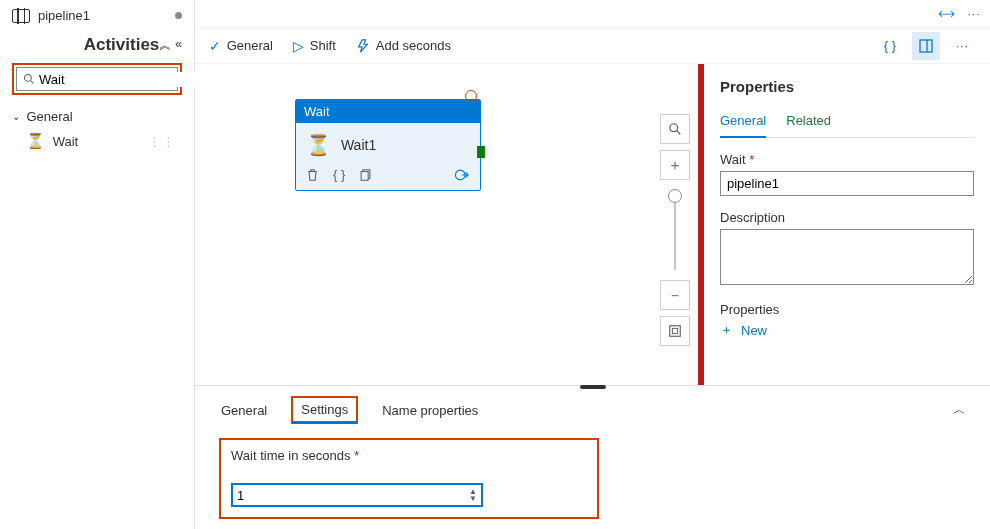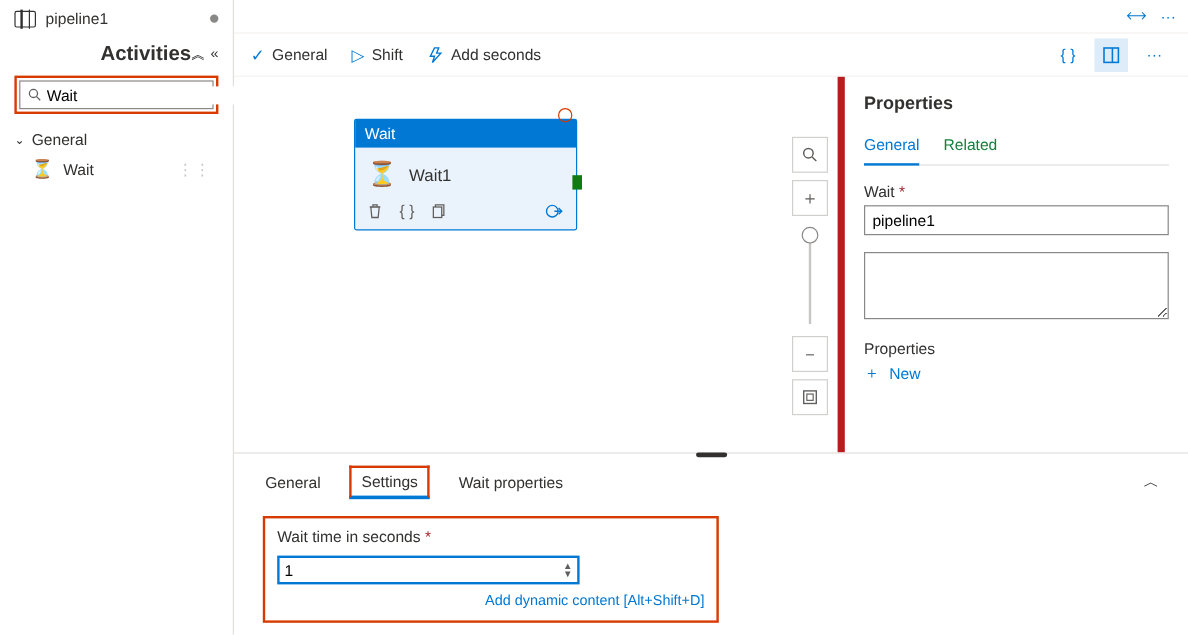--- a/index.html
+++ b/index.html
@@ -64,21 +64,21 @@
   .ann-new { display:flex; align-items:center; gap:8px; color:#0078d4; cursor:pointer; font-size:13px; margin-top:4px;}
 
   
   .bottom { border-top:1px solid #e1dfdd; padding:10px 24px; position:relative;}
   .grab { position:absolute; top:-1px; left:50%; transform:translateX(-50%); width:26px; height:4px; background:#323130; border-radius:2px;}
   .btabs { display:flex; align-items:center; gap:22px; margin-bottom:14px;}
   .btab { font-size:13px; padding:4px 2px; cursor:pointer;}
   .btab.active { border:2px solid #d83b01; border-bottom:3px solid #0078d4; padding:4px 8px;}
   .collapse-chev { margin-left:auto; cursor:pointer; font-size:13px;}
   .settings-box { border:2px solid #d83b01; padding:8px 10px 10px 10px; width:380px;}
-  .settings-box label { font-size:13px; display:block; margin-bottom:8px;}
+  .settings-box label { font-size:13px; display:block; margin-bottom:20px;}
   .num-input { width:252px; border:2px solid #0078d4; height:24px; display:flex; align-items:center; padding:0 4px; justify-content:space-between;}
   .num-input input { border:none; outline:none; flex:1; font-size:13px;}
   .spin { display:flex; flex-direction:column; line-height:7px; font-size:8px; color:#605e5c;}
   .dyn { text-align:right; color:#0078d4; font-size:12px; margin-top:6px;}
   svg { display:block; }
 </style>
 </head>
 <body>
 
 <div class="root">
@@ -209,46 +209,46 @@
         <h3>Properties</h3>
         <div class="ptabs">
           <div class="ptab active">General</div>
           <div class="ptab">Related</div>
         </div>
         <div class="field">
           <label><span>Wait</span> <span class="req">*</span></label>
           <input value="pipeline1" style="">
         </div>
         <div class="field">
+          <label>Description</label>
           <textarea style=""></textarea>
         </div>
         <div class="field">
           <label>Properties</label>
           <div class="ann-new">
             <span>＋</span>
             <span>New</span>
           </div>
         </div>
       </div>
     </div>
 
     <div class="bottom">
       <div class="grab"></div>
       <div class="btabs">
         <div class="btab">General</div>
         <div class="btab active">Settings</div>
-        <div class="btab">Wait properties</div>
+        <div class="btab">Name properties</div>
         <div class="collapse-chev">︿</div>
       </div>
       <div class="settings-box">
         <label><span>Wait time in seconds</span> <span class="req">*</span></label>
         <div class="num-input">
           <input value="1" style="">
           <div class="spin">
               <span>▲</span>
               <span>▼</span>
             </div>
         </div>
-        <div class="dyn">Add dynamic content [Alt+Shift+D]</div>
       </div>
     </div>
   </div>
 </div>
 
 </body></html>

